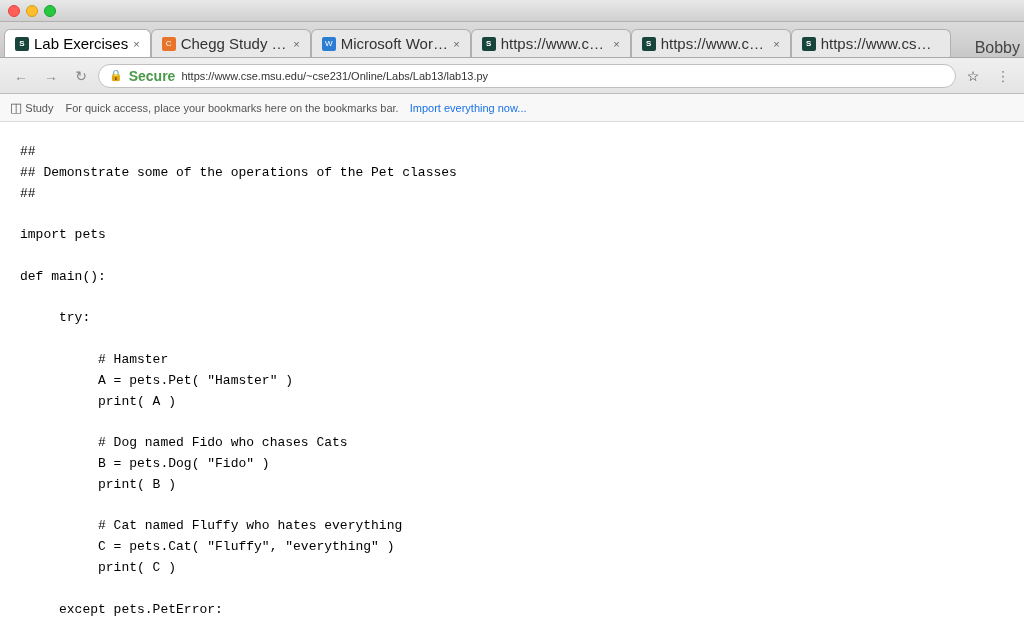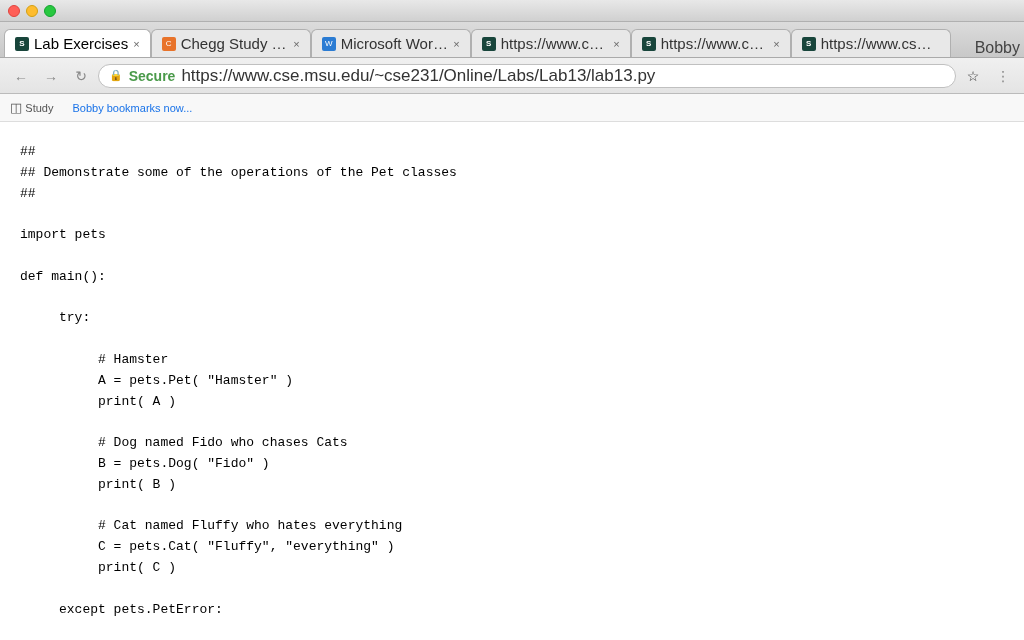--- a/index.html
+++ b/index.html
@@ -110,21 +110,21 @@
       background: #fff;
       display: flex;
       align-items: center;
       padding: 0 10px;
       gap: 6px;
       font-size: 11px;
       color: #333;
     }
     .lock-icon { color: #4a9a4a; font-size: 11px; }
     .secure-label { color: #4a9a4a; font-weight: 600; font-size: 14px; }
-    .url-text { color: #333; font-size: 17px; }
+    .url-text { color: #333; font-size: 11px; }
     .nav-right {
       display: flex;
       align-items: center;
       gap: 4px;
     }
 
     
     .bookmarks-bar {
       height: 28px;
       background: #f8f8f8;
@@ -244,22 +244,23 @@
     <div class="nav-btn active">☆</div>
     <div class="nav-btn">⋮</div>
   </div>
 </div>
 
 <div class="bookmarks-bar">
   <span class="apps-btn">
     <span class="grid-icon">◫</span>
     <span>Study</span>
   </span>
+  <span class="bookmark-msg">For quick access, place your bookmarks here on the bookmarks bar.</span>
   <span>&nbsp;</span>
-  <a class="import-link">Bobby bookmarks now...</a>
+  <a class="import-link">Import everything now...</a>
 </div>
 
 <div class="content" id="code-block">##
 ## Demonstrate some of the operations of the Pet classes
 ##
 
 import pets
 
 def main():
 

